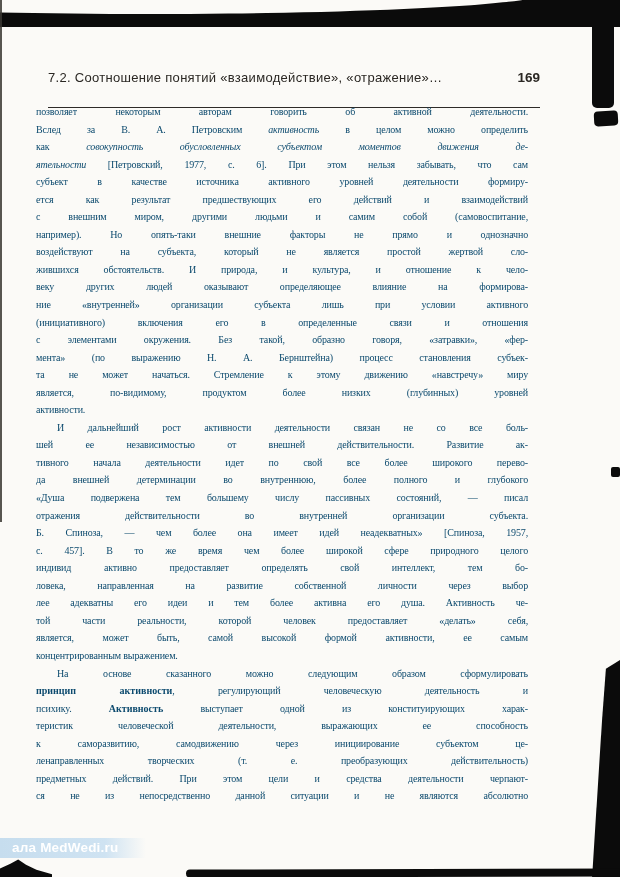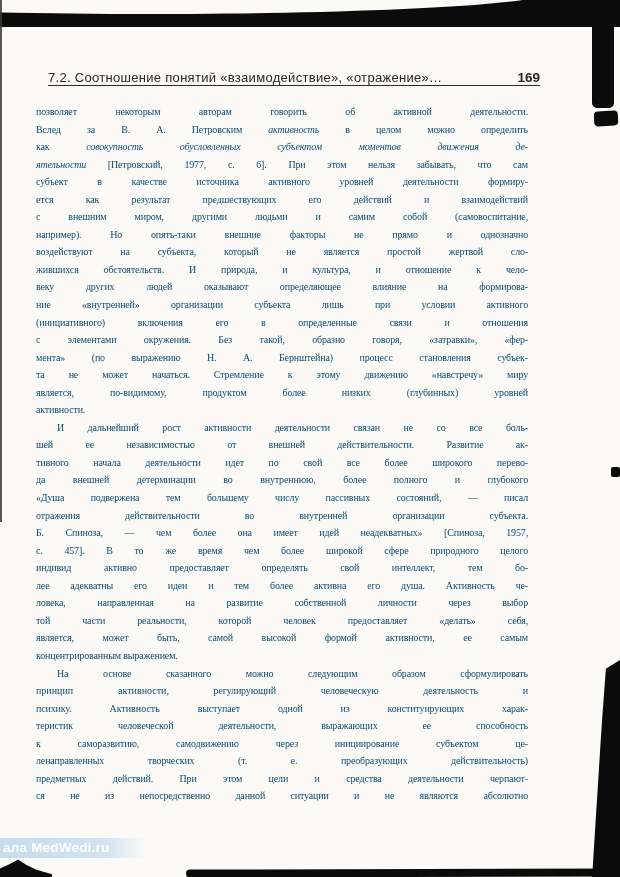--- a/index.html
+++ b/index.html
@@ -1,33 +1,33 @@
 <!DOCTYPE html>
 <html><head>
 <meta charset="utf-8">
 <style>
   html,body{margin:0;padding:0;}
   body{width:620px;height:877px;background:#ffffff;font-family:"Liberation Serif",serif;}
   #page{position:relative;width:620px;height:877px;background:#fbfaf7;overflow:hidden;}
 
   
-  .header{position:absolute;left:48px;top:70px;width:492px;display:flex;justify-content:space-between;align-items:flex-end;border-bottom:1.6px solid #2e2b28;padding-bottom:0;font-family:"Liberation Sans",sans-serif;color:#2a2723;}
+  .header{position:absolute;left:48px;top:70px;width:492px;display:flex;justify-content:space-between;align-items:flex-end;border-bottom:1.6px solid #2e2b28;padding-bottom:22px;font-family:"Liberation Sans",sans-serif;color:#2a2723;}
   .header .title{font-size:13px;letter-spacing:.3px;}
   .header .pagenum{font-size:13.5px;font-weight:bold;margin-left:28px;}
 
   
   .bodytext{position:absolute;left:36px;top:103px;width:492px;color:#0c4a6e;font-size:10px;letter-spacing:-.15px;}
   .line{height:17.55px;line-height:17.55px;text-align:justify;text-align-last:justify;white-space:nowrap;}
   .line.endline{text-align-last:left;}
   .line.indent{padding-left:21px;}
   .it{font-style:italic;}
-  .bd{font-weight:normal;letter-spacing:0;margin-top:36px;}
+  .bd{font-weight:bold;letter-spacing:0;margin-top:36px;}
 
   
-  .watermark{position:absolute;left:0;top:838px;width:146px;height:20px;line-height:20px;padding-left:3px;box-sizing:border-box;background:linear-gradient(90deg,#c6ddee 0%,#cfe3f2 72%,rgba(207,227,242,0) 100%);color:#ffffff;font-family:"Liberation Sans",sans-serif;font-weight:bold;font-size:13.5px;letter-spacing:.2px;}
+  .watermark{position:absolute;left:0;top:838px;width:146px;height:20px;line-height:20px;padding-left:12px;box-sizing:border-box;background:linear-gradient(90deg,#c6ddee 0%,#cfe3f2 72%,rgba(207,227,242,0) 100%);color:#ffffff;font-family:"Liberation Sans",sans-serif;font-weight:bold;font-size:13.5px;letter-spacing:.2px;}
 
   
   .art{position:absolute;background:#0b0b0b;}
   .top-band{left:0;top:0;width:620px;height:27px;}
   .top-band-tail{left:0;top:17px;width:28px;height:8px;border-radius:0 3px 3px 0;}
   .top-curl{position:absolute;left:-250px;top:-30px;width:800px;height:44px;background:#fbfaf7;border-radius:50%;}
   .right-bar-top{left:592px;top:0;width:22px;height:108px;border-radius:0 0 5px 5px;}
   .right-blob{left:594px;top:111px;width:24px;height:15px;border-radius:4px;transform:rotate(-3deg);}
   .right-line{left:615px;top:148px;width:2px;height:522px;background:#3a3733;opacity:.85;}
   .right-tick{left:611px;top:467px;width:9px;height:10px;border-radius:2px;}
@@ -66,22 +66,22 @@
       <div class="line endline"><span>активности.</span></div>
       <div class="line indent"><span>И дальнейший рост активности деятельности связан не со все боль-</span></div>
       <div class="line"><span>шей ее независимостью от внешней действительности. Развитие ак-</span></div>
       <div class="line"><span>тивного начала деятельности идет по свой все более широкого перево-</span></div>
       <div class="line"><span>да внешней детерминации во внутреннюю, более полного и глубокого</span></div>
       <div class="line"><span>«Душа подвержена тем большему числу пассивных состояний, — писал</span></div>
       <div class="line"><span>отражения действительности во внутренней организации субъекта.</span></div>
       <div class="line"><span>Б. Спиноза, — чем более она имеет идей неадекватных» [Спиноза, 1957,</span></div>
       <div class="line"><span>с. 457]. В то же время чем более широкой сфере природного целого</span></div>
       <div class="line"><span>индивид активно предоставляет определять свой интеллект, тем бо-</span></div>
+      <div class="line"><span>ловека, направленная на развитие собственной личности через выбор</span></div>
       <div class="line"><span>лее адекватны его идеи и тем более активна его душа. Активность че-</span></div>
-      <div class="line"><span>ловека, направленная на развитие собственной личности через выбор</span></div>
       <div class="line"><span>той части реальности, которой человек предоставляет «делать» себя,</span></div>
       <div class="line"><span>является, может быть, самой высокой формой активности, ее самым</span></div>
       <div class="line endline"><span>концентрированным выражением.</span></div>
       <div class="line indent"><span>На основе сказанного можно следующим образом сформулировать</span></div>
       <div class="line"><span class="bd">принцип активности</span><span>, регулирующий человеческую деятельность и</span></div>
       <div class="line"><span>психику. </span><span class="bd">Активность</span><span> выступает одной из конституирующих харак-</span></div>
       <div class="line"><span>теристик человеческой деятельности, выражающих ее способность</span></div>
       <div class="line"><span>к саморазвитию, самодвижению через инициирование субъектом це-</span></div>
       <div class="line"><span>ленаправленных творческих (т. е. преобразующих действительность)</span></div>
       <div class="line"><span>предметных действий. При этом цели и средства деятельности черпают-</span></div>

